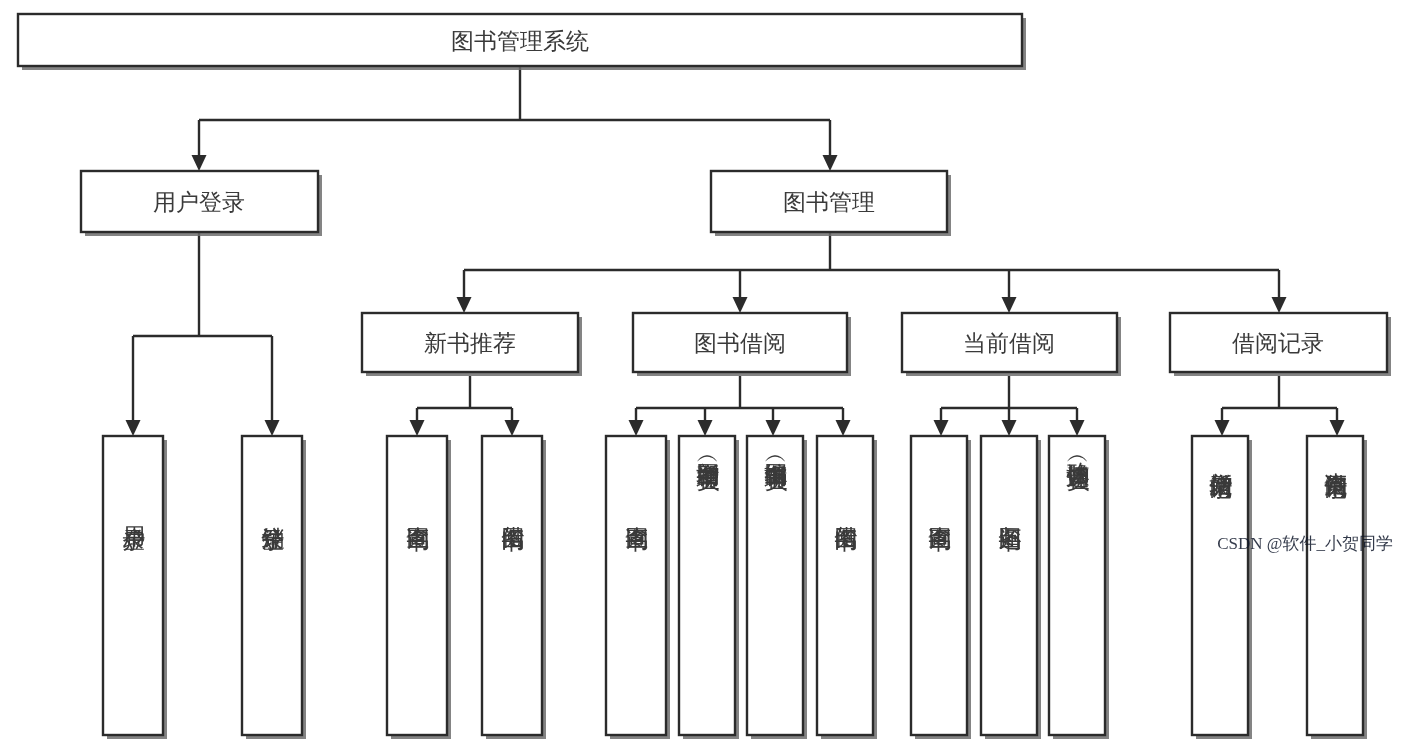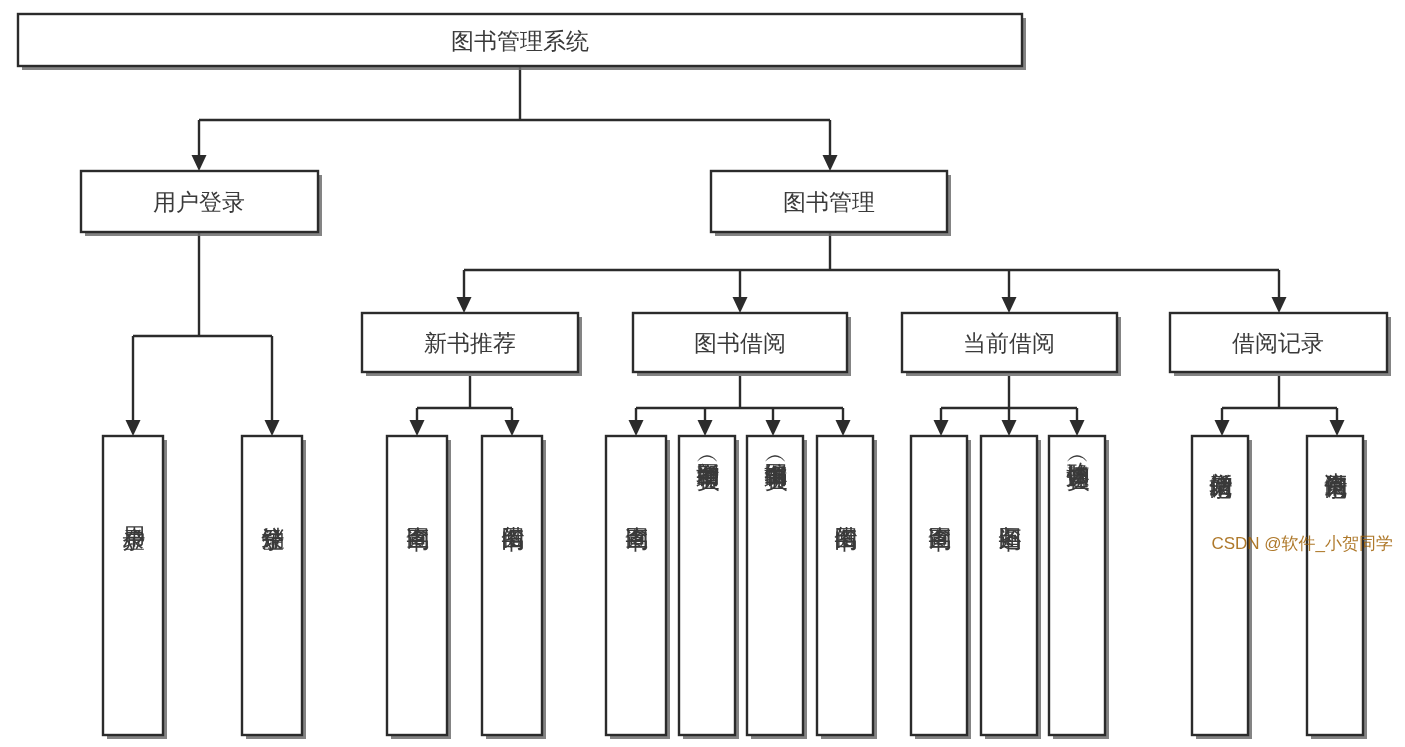--- a/index.html
+++ b/index.html
@@ -60,23 +60,23 @@
     line-height: 1.02;
     letter-spacing: 1px;
     white-space: nowrap;
     pointer-events: none;
     text-align: left;
   }
   #watermark {
     position: absolute;
     right: 12px;
     bottom: 4px;
-    font-family: Liberation Sans, sans-serif;
+    font-family: Liberation Serif, serif;
     font-size: 17px;
-    color: #a16207;
+    color: #0f172a;
     opacity: 0.85;
     white-space: nowrap;
   }
 </style>
 </head>
 <body>
 
 <div id="diagram-root">
 
   <svg id="tree-svg" viewBox="0 0 1405 747">

